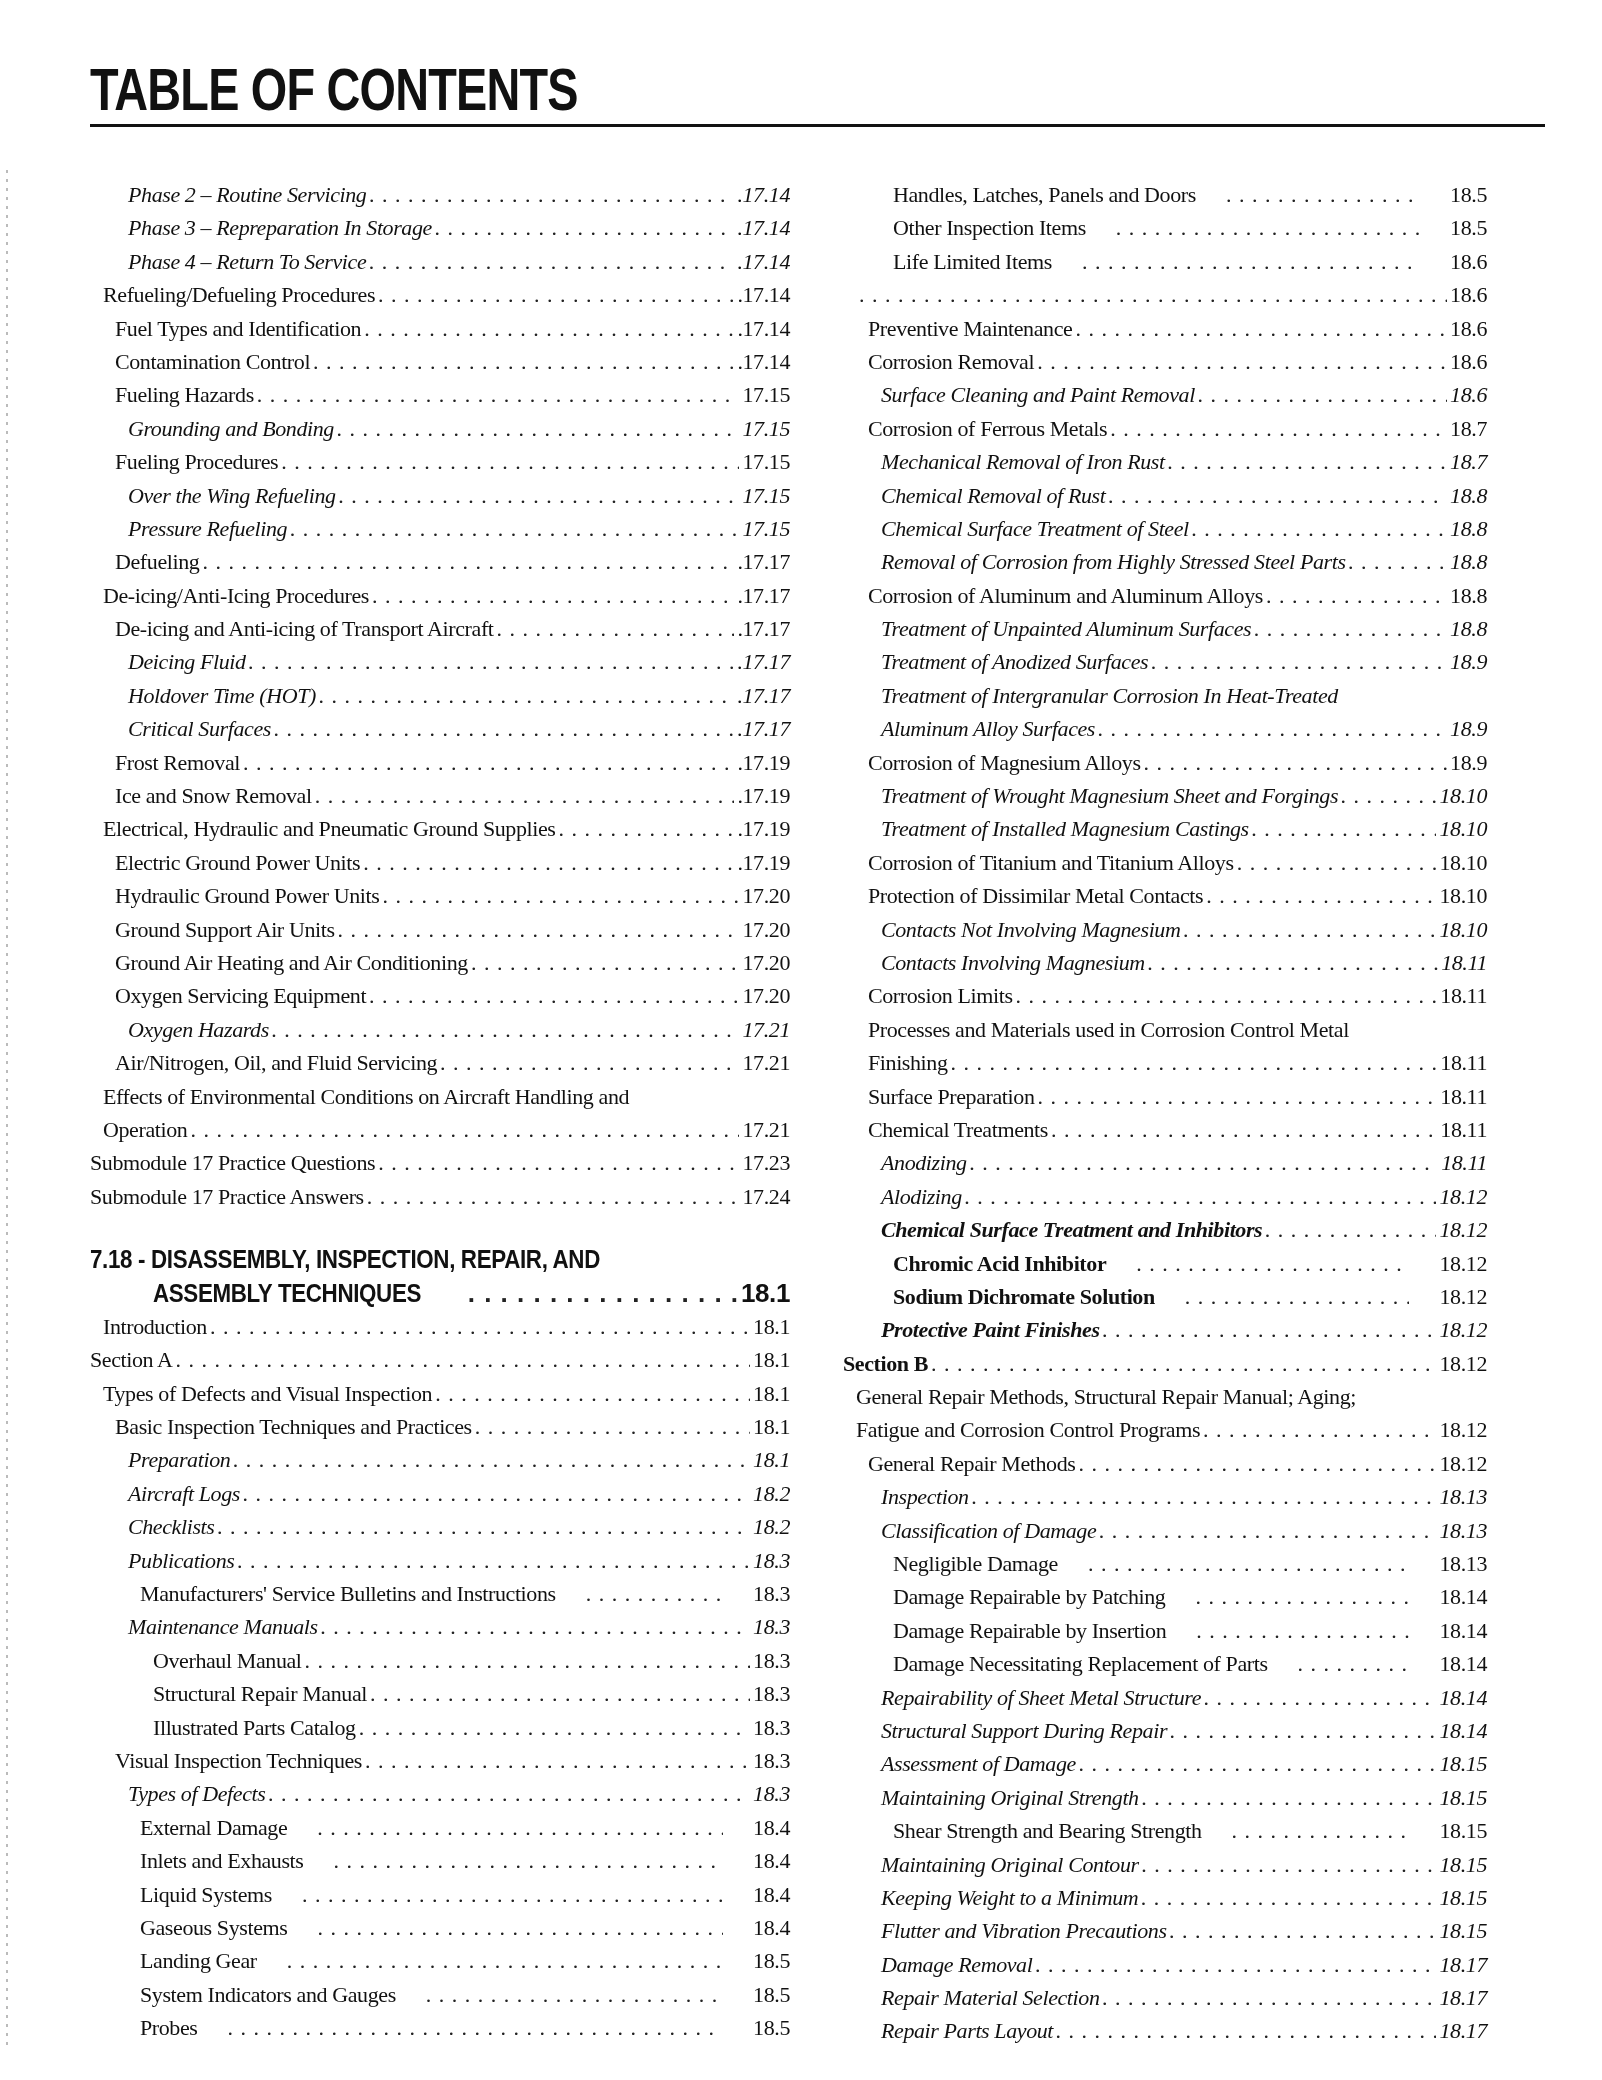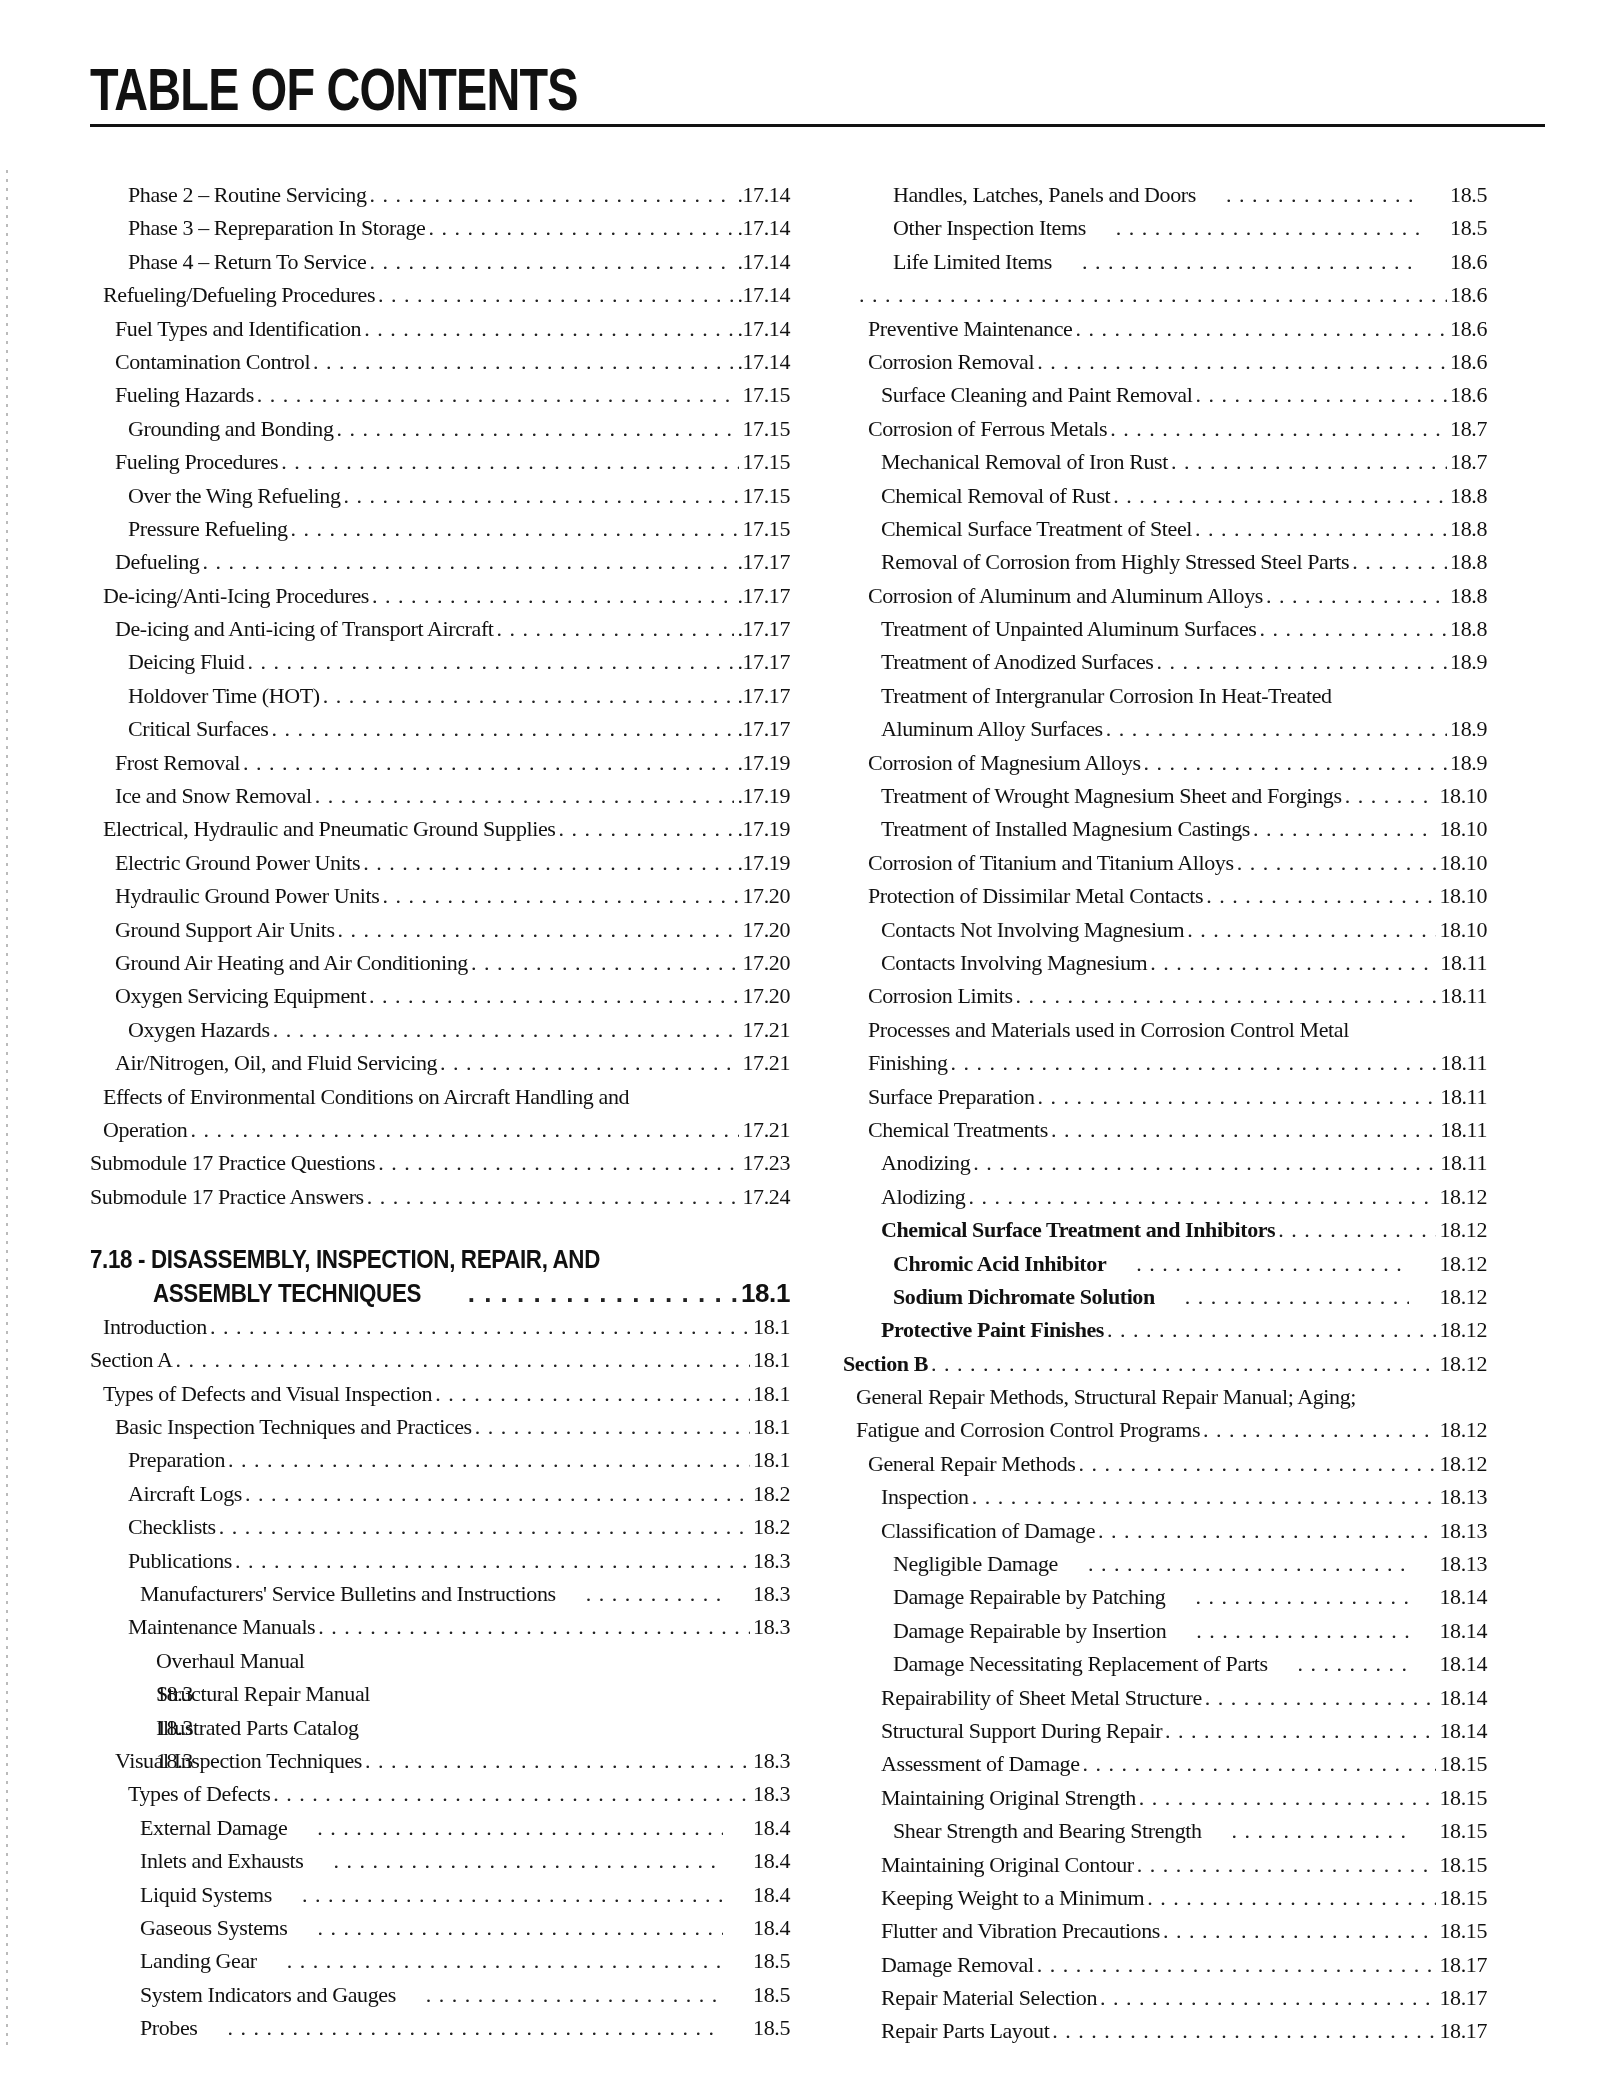--- a/index.html
+++ b/index.html
@@ -27,23 +27,23 @@
   .row.heading {
     font-family:"Liberation Sans", sans-serif; font-weight:bold; font-size:26px;
     transform-origin:left; letter-spacing:-0.5px;
   }
   .row.heading .label { transform:scaleX(0.86); transform-origin:left; display:inline-block; }
   .row.heading .page { font-weight:bold; }
   .row.bold .label { font-weight:bold; }
   .l0 { padding-left:0px; }
   .l1 { padding-left:13px; }
   .l2 { padding-left:25px; }
-  .l3 { padding-left:38px; }
+  .l3 { padding-left:38px;font-style:italic; }
   .l4 { padding-left:50px;gap:27px; }
-  .l5 { padding-left:63px;flex-direction:column; }
+  .l5 { padding-left:63px; }
   .hind { padding-left:63px;justify-content:center; }
   .margin-marks { position:absolute; left:6px; top:170px; width:2px; height:1880px;
     background:repeating-linear-gradient(to bottom, #777 0 3px, transparent 3px 9px); opacity:0.5; }
 </style>
 </head>
 <body>
 
 <div class="margin-marks"></div>
 
 <h1 class="title" style="margin:0;">TABLE OF CONTENTS</h1>

